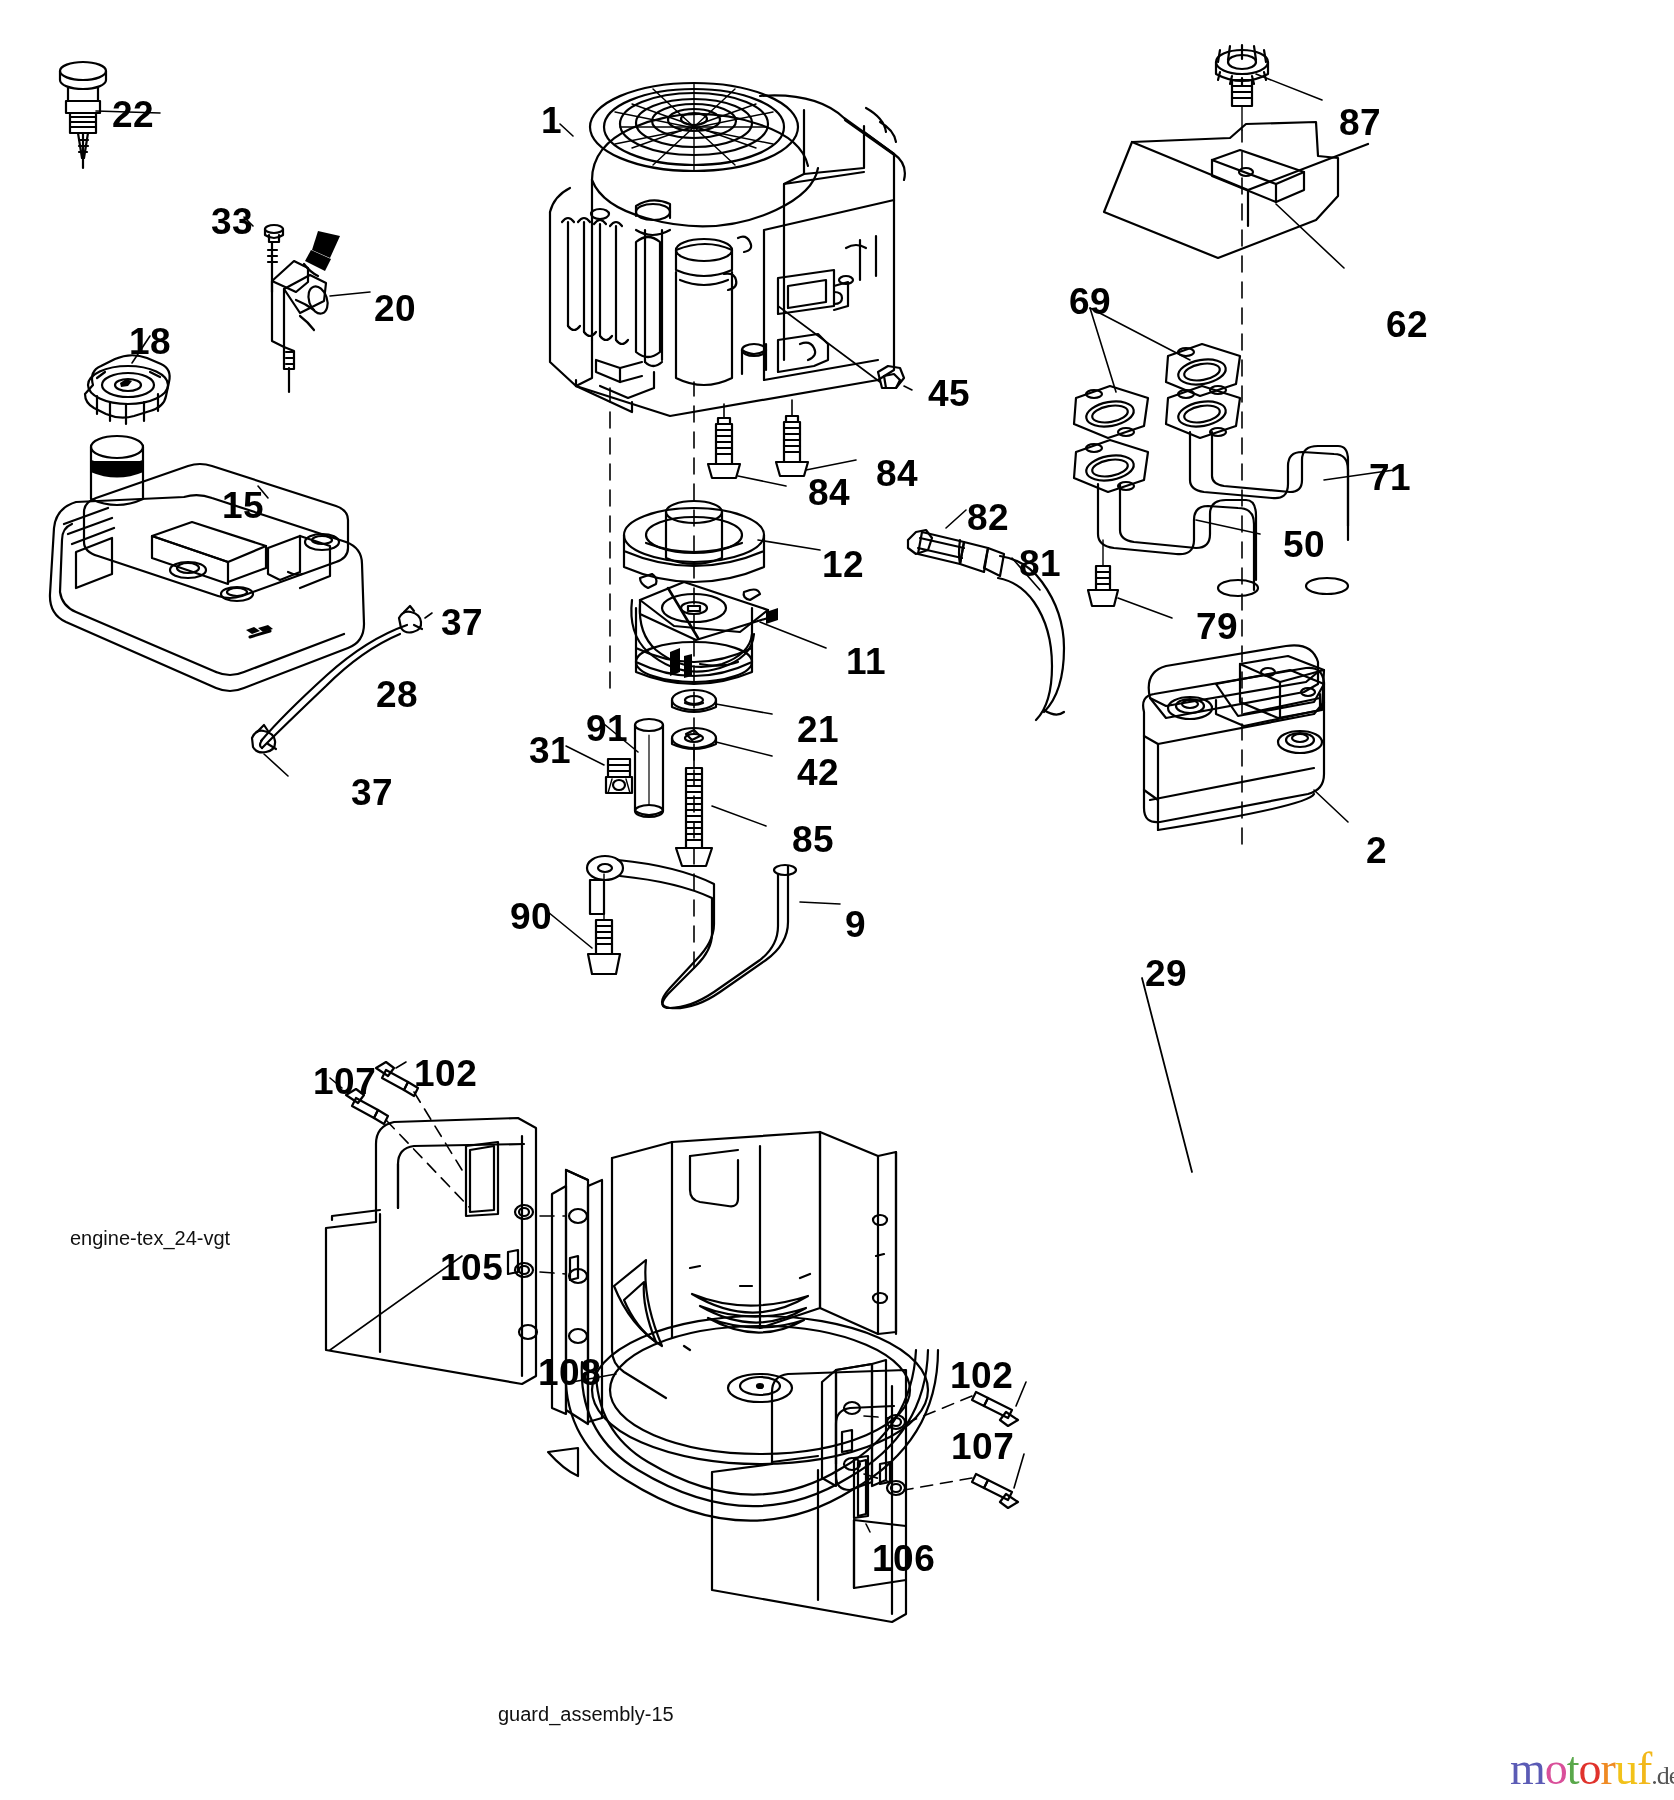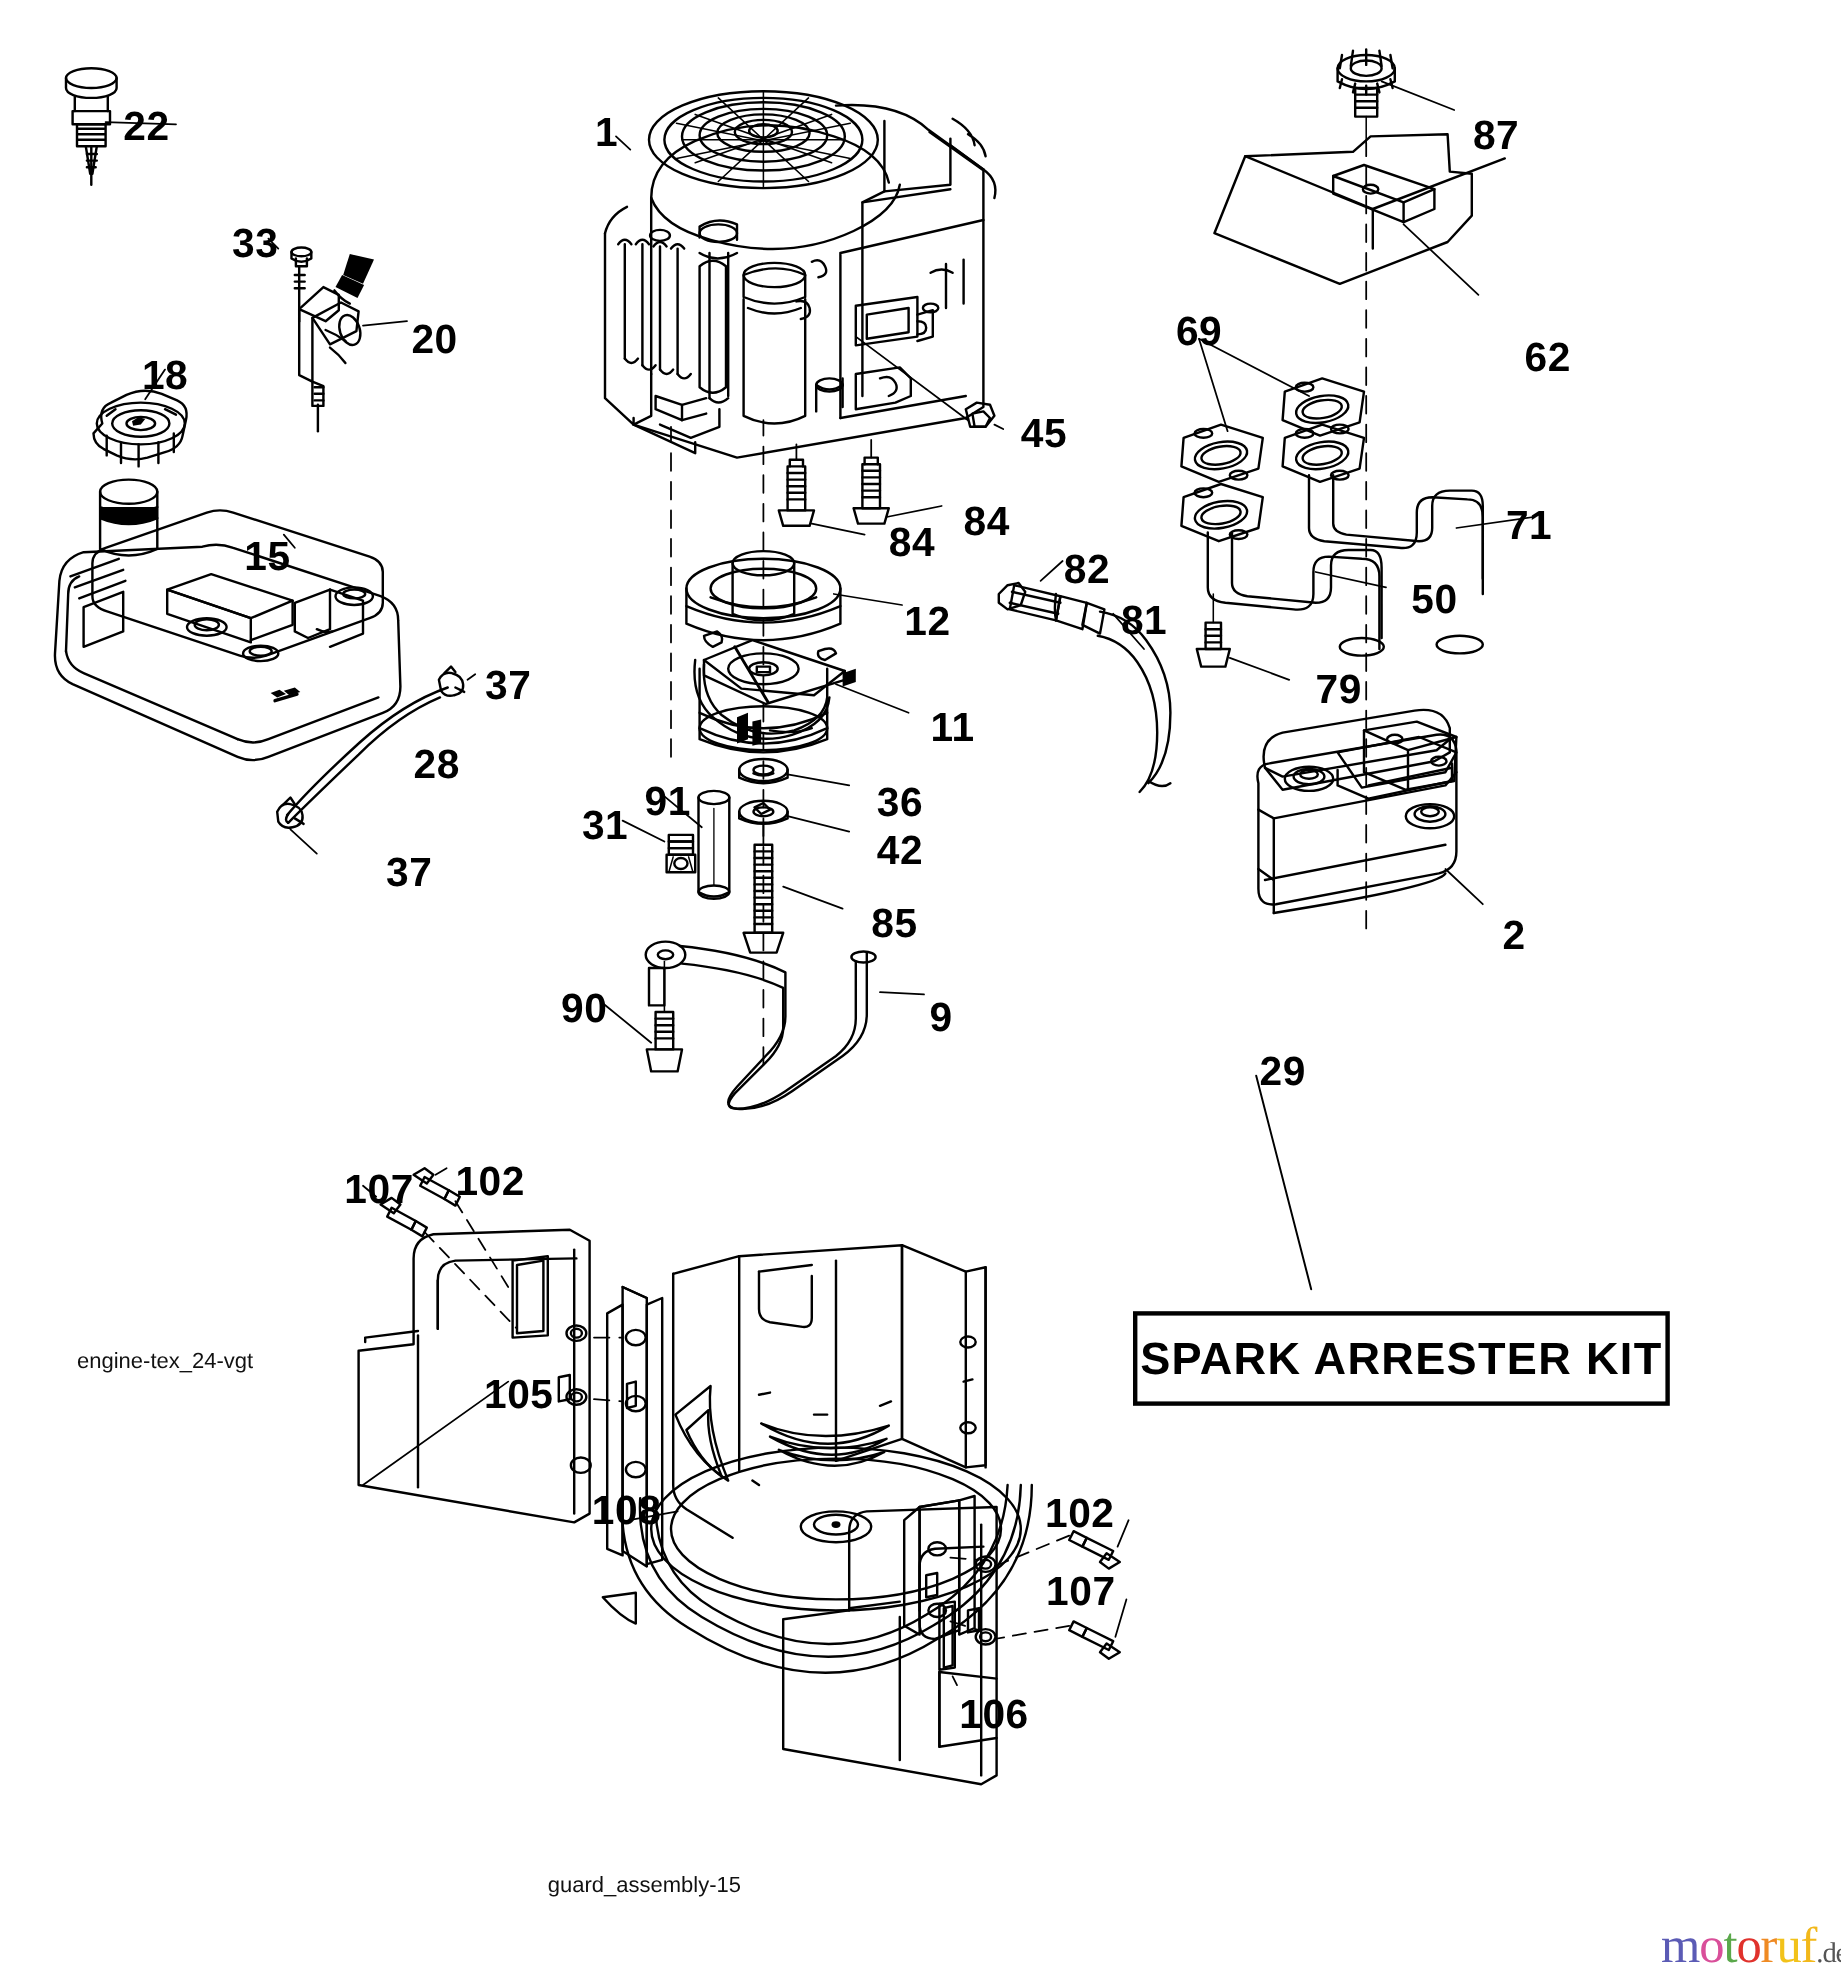--- a/index.html
+++ b/index.html
@@ -606,21 +606,21 @@
       <div class="cal" style="left: 222px; top: 487px;">15</div>
       <div class="cal" style="left: 441px; top: 604px;">37</div>
       <div class="cal" style="left: 376px; top: 676px;">28</div>
       <div class="cal" style="left: 351px; top: 774px;">37</div>
       <div class="cal" style="left: 541px; top: 102px;">1</div>
       <div class="cal" style="left: 928px; top: 375px;">45</div>
       <div class="cal" style="left: 808px; top: 474px;">84</div>
       <div class="cal" style="left: 876px; top: 455px;">84</div>
       <div class="cal" style="left: 822px; top: 546px;">12</div>
       <div class="cal" style="left: 846px; top: 643px;">11</div>
-      <div class="cal" style="left: 797px; top: 711px;">36</div>
+      <div class="cal" style="left: 797px; top: 711px;">21</div>
       <div class="cal" style="left: 797px; top: 754px;">42</div>
       <div class="cal" style="left: 586px; top: 710px;">91</div>
       <div class="cal" style="left: 529px; top: 732px;">31</div>
       <div class="cal" style="left: 792px; top: 821px;">85</div>
       <div class="cal" style="left: 510px; top: 898px;">90</div>
       <div class="cal" style="left: 845px; top: 906px;">9</div>
       <div class="cal" style="left: 967px; top: 499px;">82</div>
       <div class="cal" style="left: 1019px; top: 545px;">81</div>
       <div class="cal" style="left: 1339px; top: 104px;">87</div>
       <div class="cal" style="left: 1386px; top: 277px; margin-top: 29px;">62</div>
@@ -632,23 +632,20 @@
       <div class="cal" style="left: 1145px; top: 955px;">29</div>
       <div class="cal" style="left: 313px; top: 1063px;">107</div>
       <div class="cal" style="left: 414px; top: 1055px;">102</div>
       <div class="cal" style="left: 440px; top: 1249px;">105</div>
       <div class="cal" style="left: 538px; top: 1354px;">108</div>
       <div class="cal" style="left: 950px; top: 1357px;">102</div>
       <div class="cal" style="left: 951px; top: 1428px;">107</div>
       <div class="cal" style="left: 872px; top: 1540px;">106</div>
     </div>
 
-<div class="kitbox" style="left:1030px;top:1192px;width:480px;height:78px;">
-  <span>SPARK ARRESTER KIT</span>
-</div>
 
 <div class="smalltext" style="left:70px;top:1227px;">engine-tex_24-vgt</div>
 <div class="smalltext" style="left:498px;top:1703px;">guard_assembly-15</div>
 
 <div class="wm" style="left:1510px;top:1742px;">
   <span id="wm-letters"><i style="color: rgb(91, 91, 181);">m</i><i style="color: rgb(217, 79, 154);">o</i><i style="color: rgb(90, 168, 75);">t</i><i style="color: rgb(224, 50, 44);">o</i><i style="color: rgb(239, 138, 35);">r</i><i style="color: rgb(242, 194, 26);">u</i><i style="color: rgb(242, 184, 26);">f</i></span><span class="wmde">.de</span>
 </div>
 
 </div>
 

